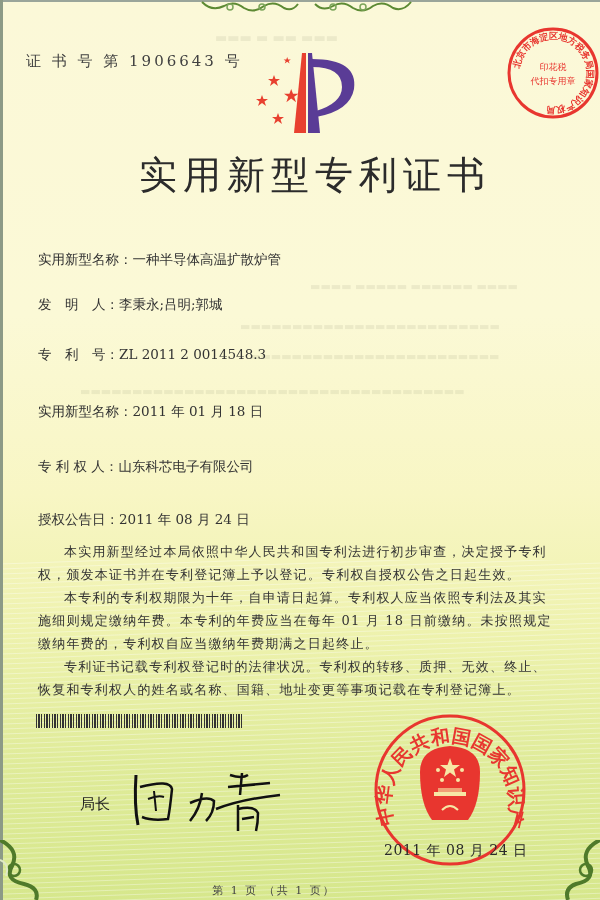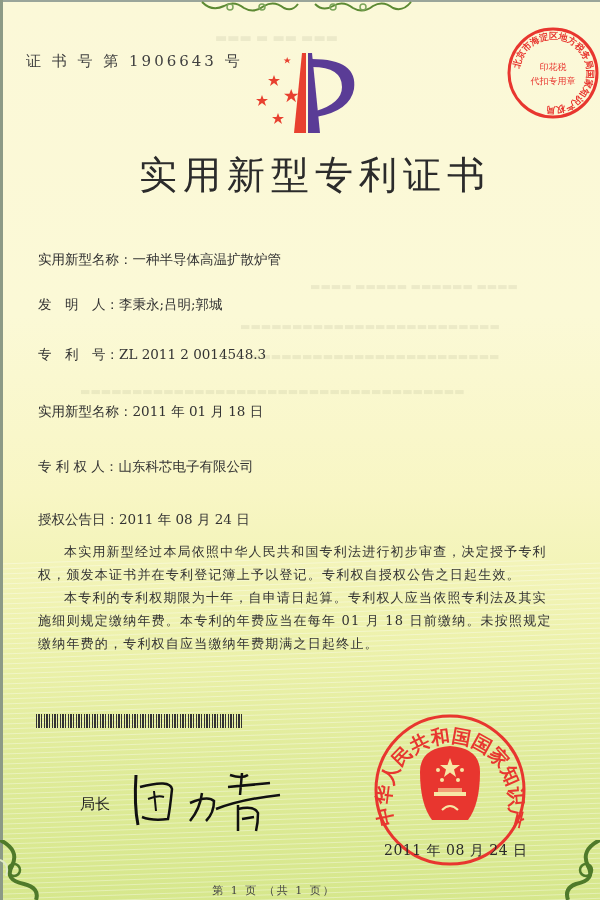--- a/index.html
+++ b/index.html
@@ -116,20 +116,21 @@
   </div>
   <div class="field" style="top:458px;">
     <span class="lbl">专 利 权 人：</span><span>山东科芯电子有限公司</span>
   </div>
   <div class="field" style="top:511px;">
     <span class="lbl">授权公告日：</span><span>2011 年 08 月 24 日</span>
   </div>
 
   <div class="para" style="top:540px;">本实用新型经过本局依照中华人民共和国专利法进行初步审查，决定授予专利权，颁发本证书并在专利登记簿上予以登记。专利权自授权公告之日起生效。</div>
   <div class="para" style="top:586px;">本专利的专利权期限为十年，自申请日起算。专利权人应当依照专利法及其实施细则规定缴纳年费。本专利的年费应当在每年 01 月 18 日前缴纳。未按照规定缴纳年费的，专利权自应当缴纳年费期满之日起终止。</div>
+  <div class="para" style="top:655px;">专利证书记载专利权登记时的法律状况。专利权的转移、质押、无效、终止、恢复和专利权人的姓名或名称、国籍、地址变更等事项记载在专利登记簿上。</div>
 
   <div class="barcode"></div>
 
   <div class="director-label">局长</div>
   <svg class="signature" viewBox="0 0 160 70">
     <title>田力普</title>
     <path d="M6 10 Q4 40 8 60" stroke="#111" stroke-width="3" fill="none"></path>
     <path d="M10 22 Q40 14 42 24 Q40 44 38 54 Q22 56 12 52" stroke="#111" stroke-width="2.5" fill="none"></path>
     <path d="M18 34 Q28 30 34 32 M24 26 L26 46" stroke="#111" stroke-width="2" fill="none"></path>
     <path d="M60 38 Q78 30 84 36 Q84 48 76 56 M72 28 Q70 44 60 56" stroke="#111" stroke-width="2.5" fill="none"></path>

